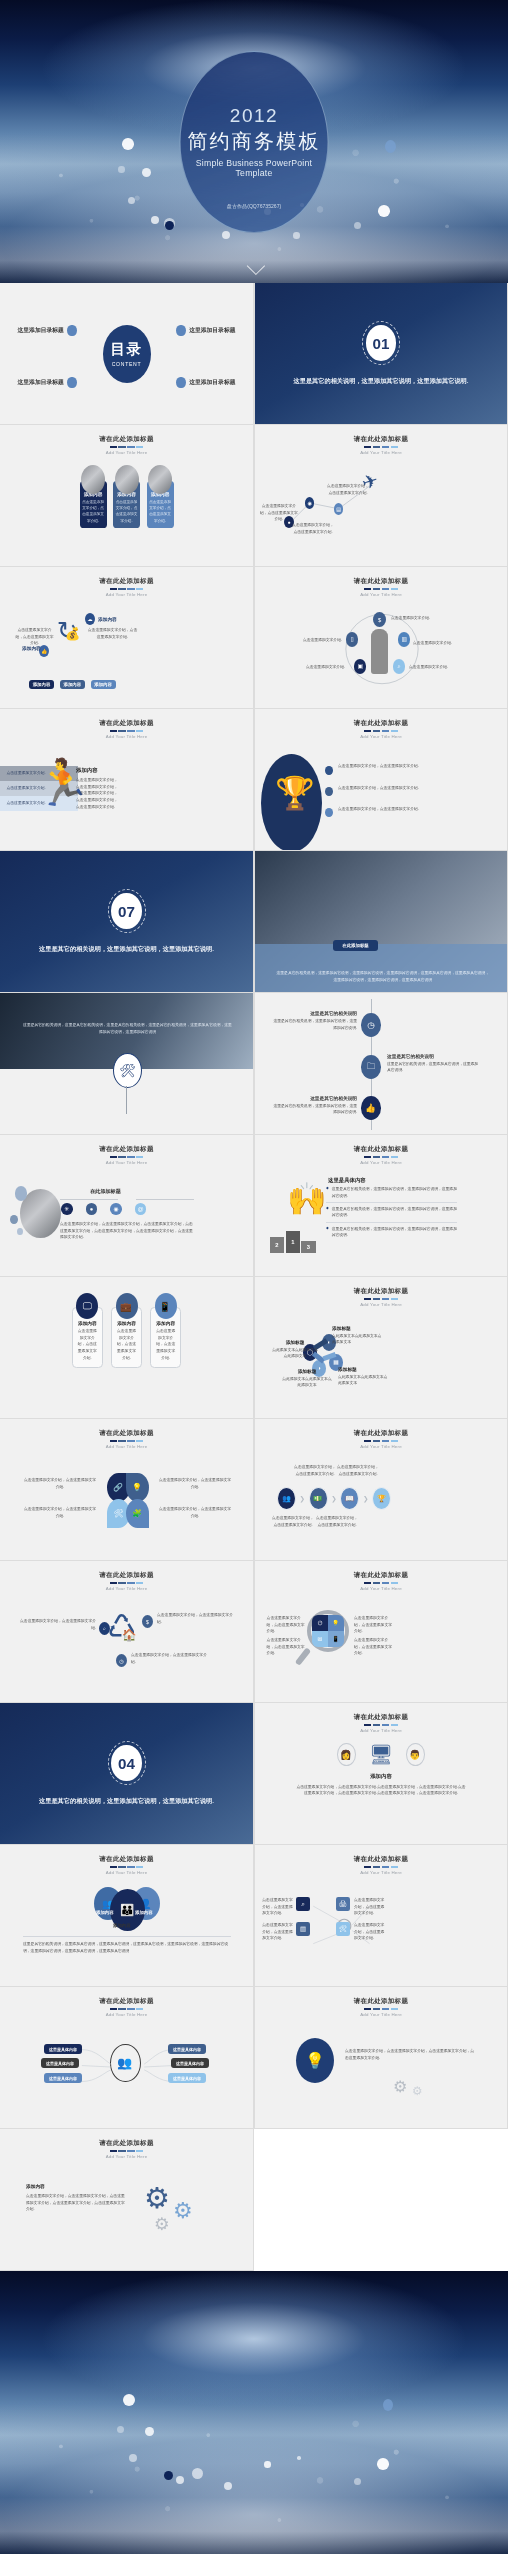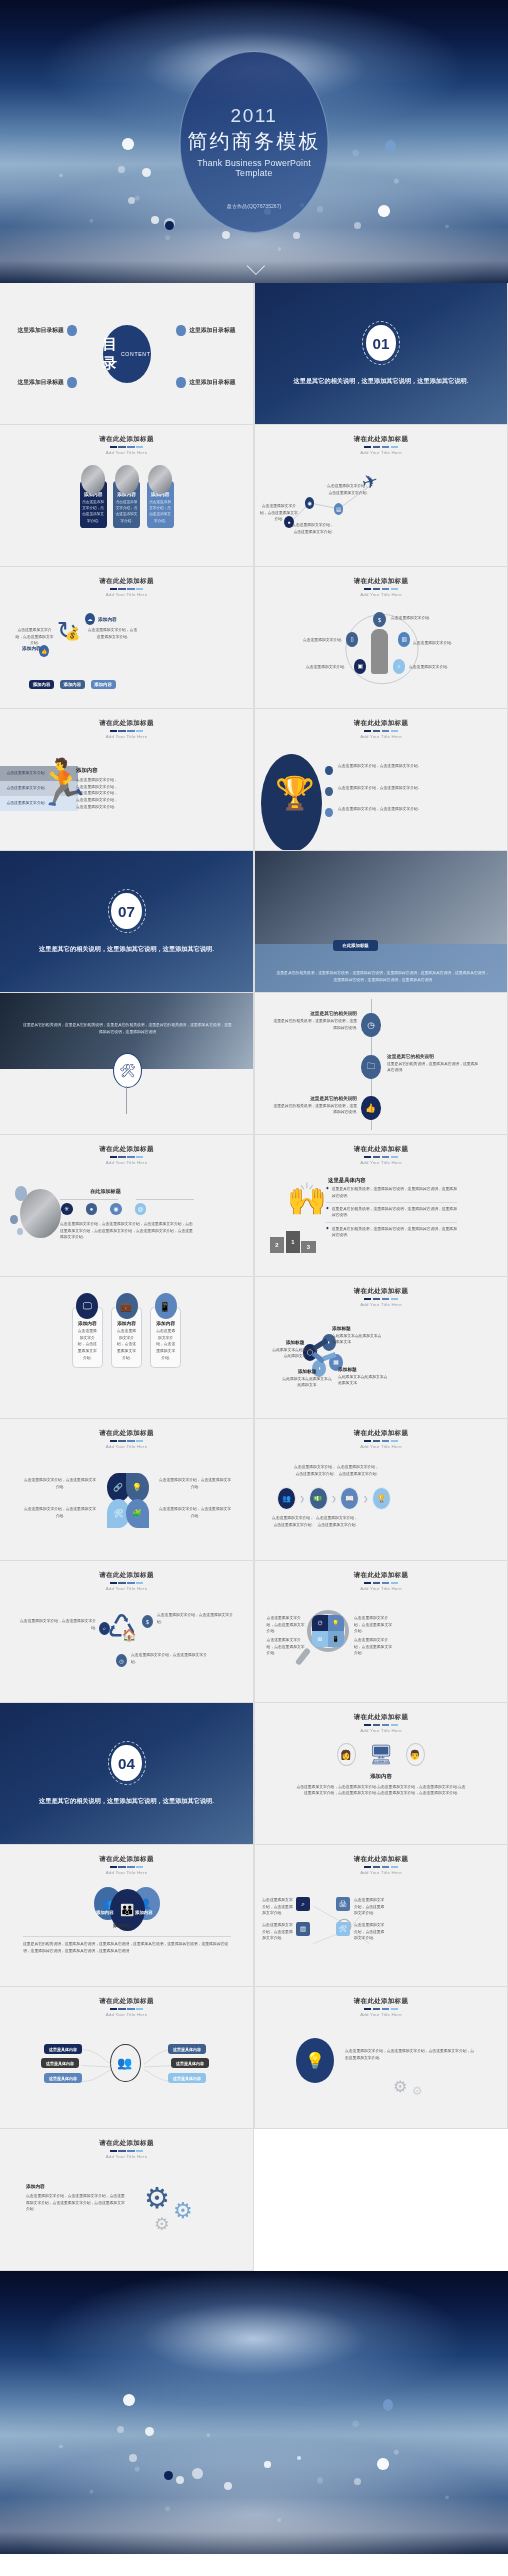--- a/index.html
+++ b/index.html
@@ -116,32 +116,32 @@
     <div class="bubble" style="left:165px;top:221px;width:9.4px;height:9.4px;background:#0d2357;"></div>
     <div class="bubble" style="left:222px;top:231px;width:8px;height:8px;background:rgba(255,255,255,.70);"></div>
     <div class="bubble" style="left:264px;top:208px;width:7.3px;height:7.3px;background:rgba(255,255,255,.85);"></div>
     <div class="bubble" style="left:293px;top:232px;width:6.5px;height:6.5px;background:rgba(255,255,255,.55);"></div>
     <div class="bubble" style="left:300px;top:203px;width:3.6px;height:3.6px;background:rgba(255,255,255,.65);"></div>
     <div class="bubble" style="left:378px;top:205px;width:11.6px;height:11.6px;background:rgba(255,255,255,.95);"></div>
     <div class="bubble" style="left:385px;top:140px;width:11px;height:13px;background:rgba(120,160,210,.75);"></div>
     <div class="bubble" style="left:354px;top:222px;width:7.3px;height:7.3px;background:rgba(255,255,255,.45);"></div>
 
     <div class="cover-oval">
-      <div class="cover-year">2011</div>
+      <div class="cover-year">2012</div>
       <div class="cover-title">简约商务模板</div>
-      <div class="cover-sub">Thank Business PowerPoint Template</div>
+      <div class="cover-sub">Simple Business PowerPoint Template</div>
       <div class="cover-credit">盘古作品(QQ76735267)</div>
     </div>
     <div class="cover-chev"></div>
   </div>
 
   <div class="slide half">
     <div style="position:absolute;inset:0;display:flex;align-items:center;justify-content:center;">
       <div style="position:relative;width:218px;height:87px;">
-        <div class="oval" style="position:absolute;left:50%;top:50%;transform:translate(-50%,-50%);width:48px;height:58px;background:#1f3d74;flex-direction:row;">
+        <div class="oval" style="position:absolute;left:50%;top:50%;transform:translate(-50%,-50%);width:48px;height:58px;background:#1f3d74;flex-direction:column;">
           <span style="font-size:14.5px;font-weight:700;letter-spacing:1.5px;">目录</span>
           <span style="font-size:5.1px;letter-spacing:0.7px;margin-top:1.5px;">CONTENT</span>
         </div>
         <div style="position:absolute;left:0;top:14.5px;display:flex;align-items:center;gap:3.6px;">
           <span style="font-size:5.8px;color:#333;font-weight:700;">这里添加目录标题</span>
           <span style="width:9.4px;height:11.6px;border-radius:50%;background:#5b85bc;display:block;"></span>
         </div>
         <div style="position:absolute;right:0;top:14.5px;display:flex;align-items:center;gap:3.6px;">
           <span style="width:9.4px;height:11.6px;border-radius:50%;background:#5b85bc;display:block;"></span>
           <span style="font-size:5.8px;color:#333;font-weight:700;">这里添加目录标题</span>

